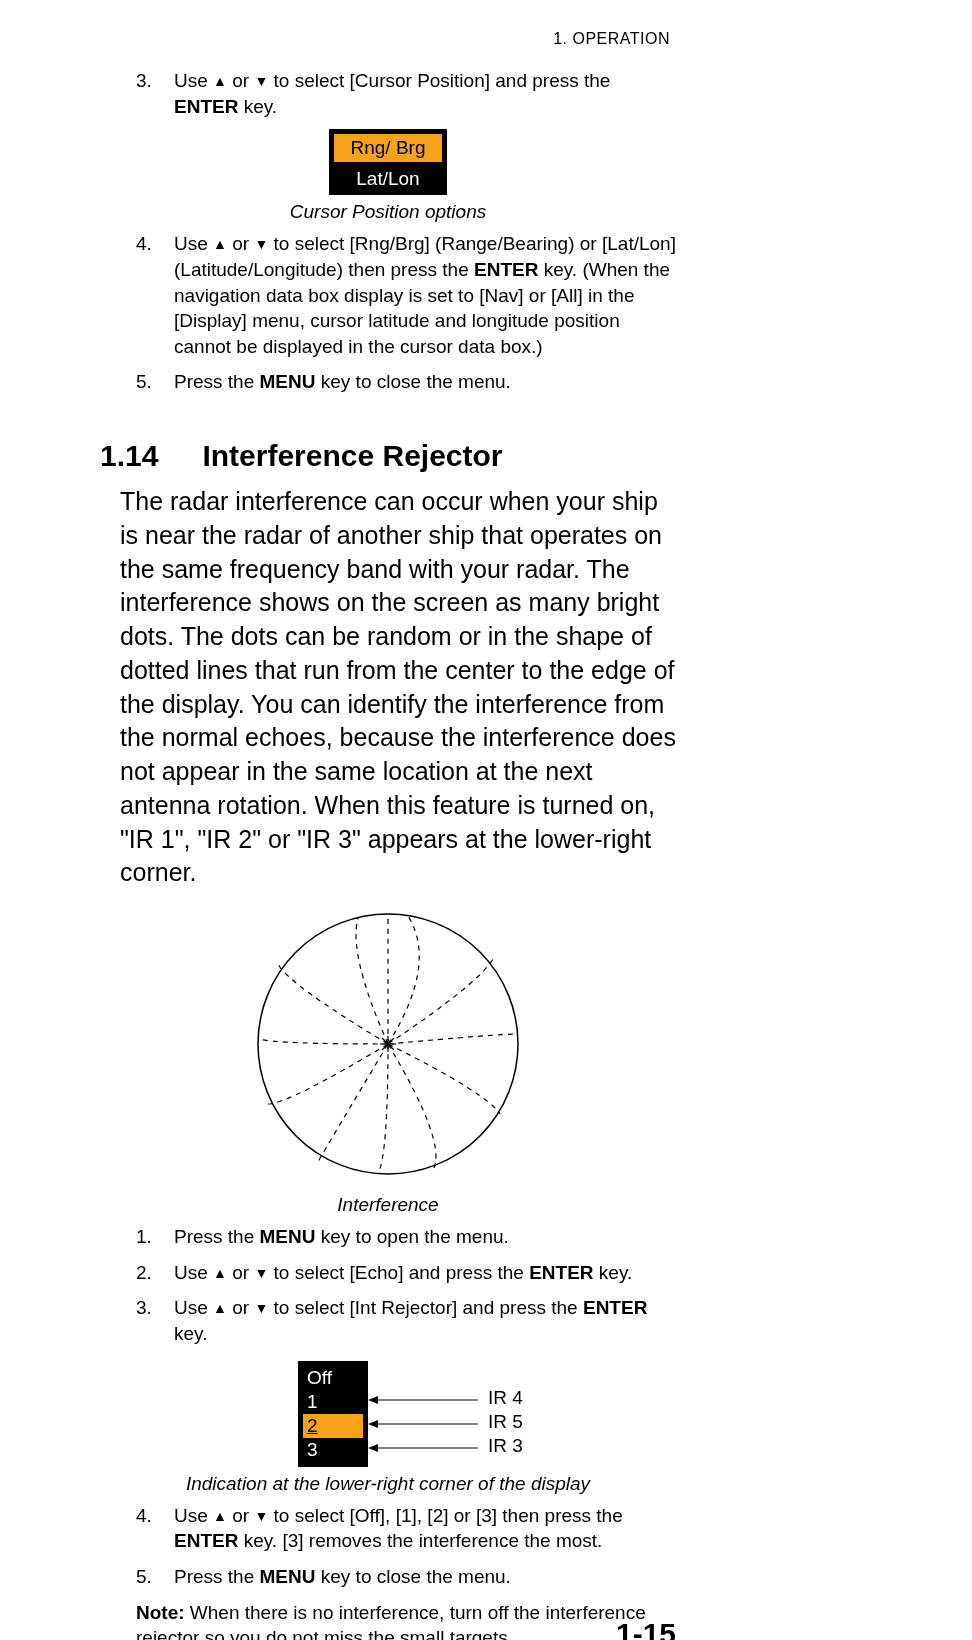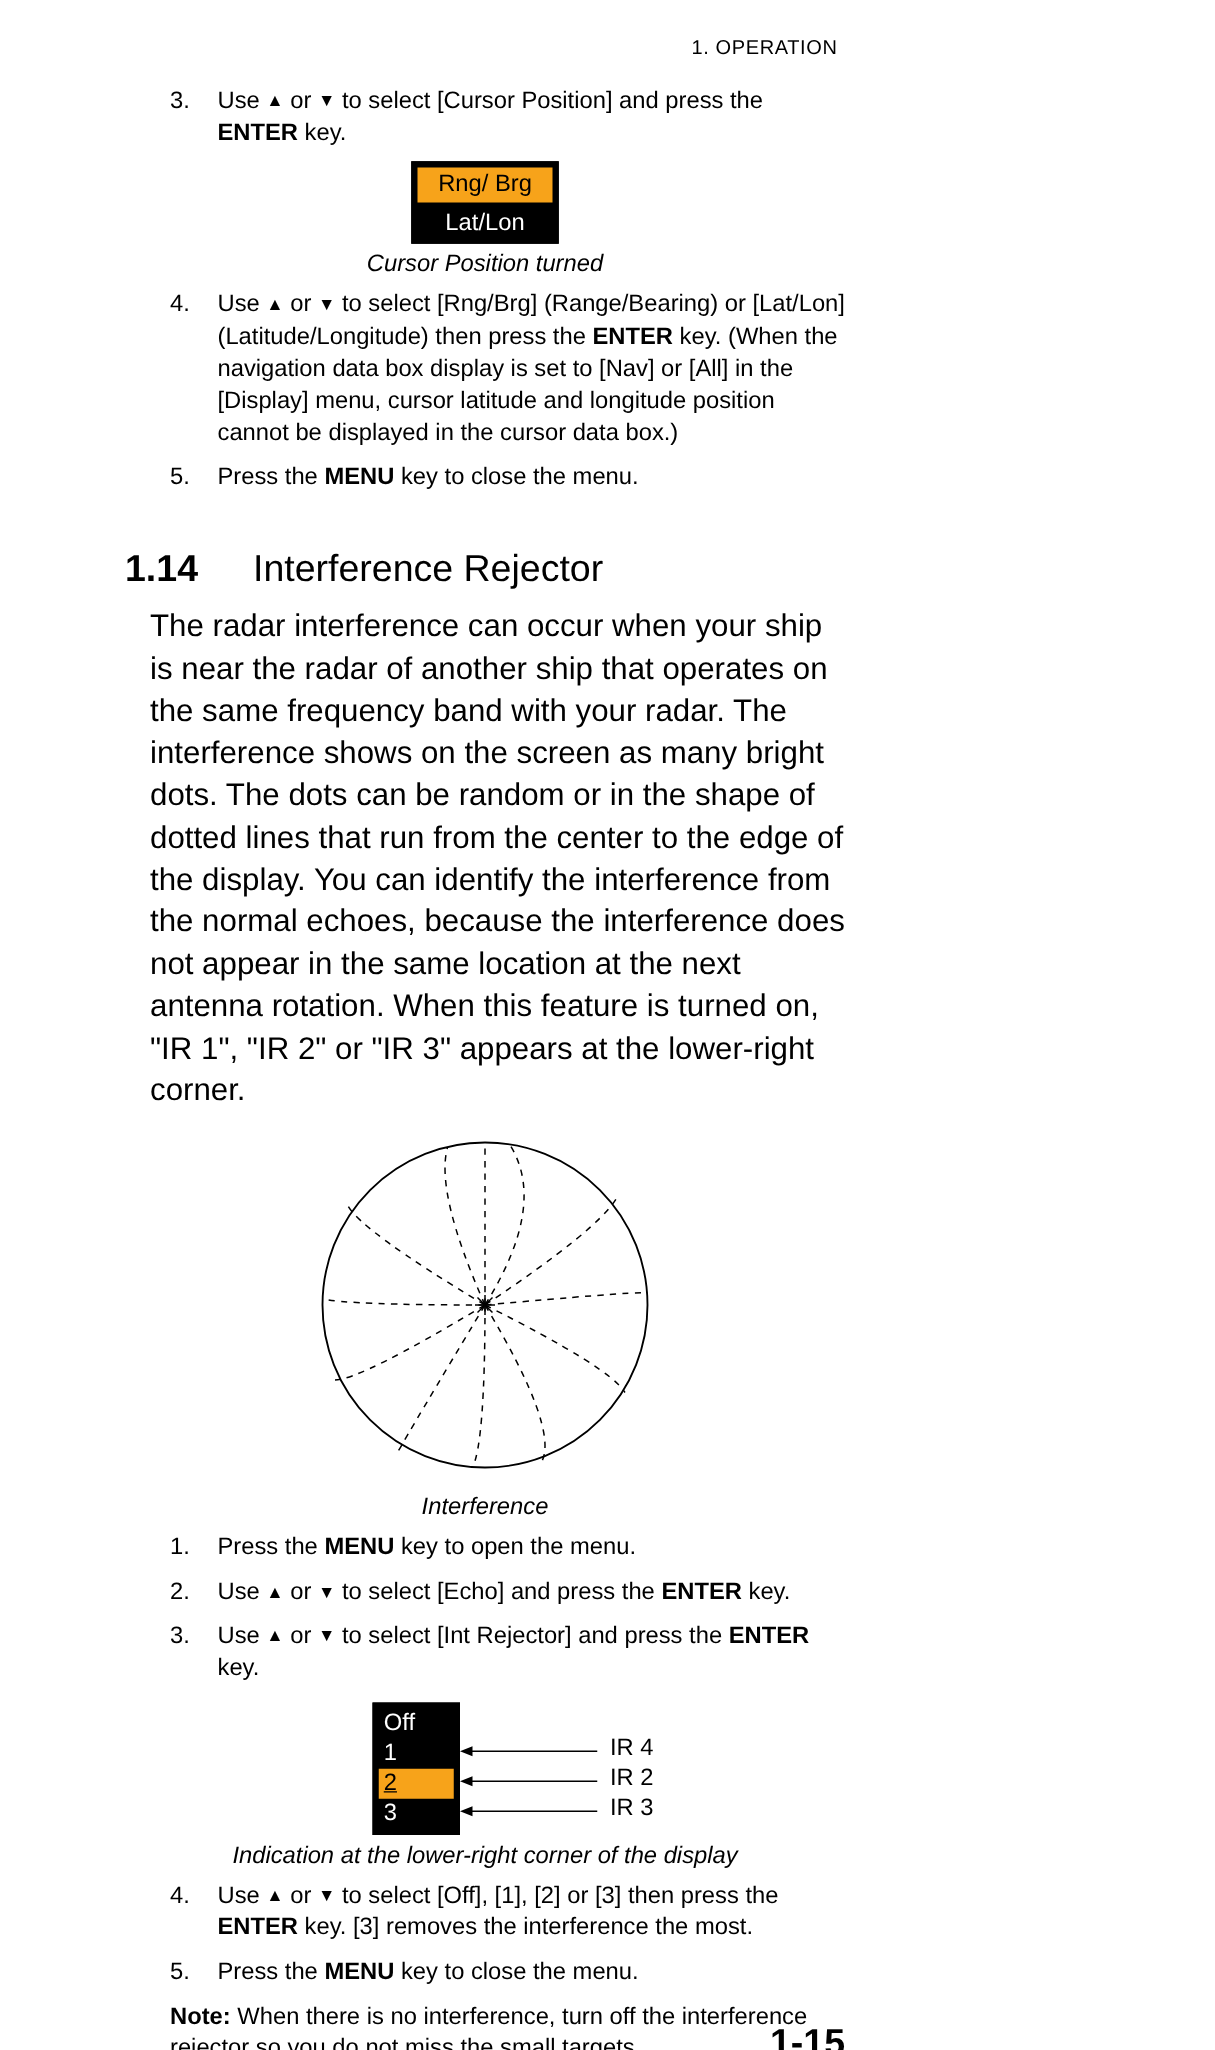--- a/index.html
+++ b/index.html
@@ -74,21 +74,21 @@
     display: flex;
     align-items: baseline;
     gap: 44px;
   }
   .section-num {
     font-size: 30px;
     font-weight: 700;
   }
   .section-title {
     font-size: 30px;
-    font-weight: 400;
+    font-weight: 700;
   }
   .body-para {
     font-size: 25px;
     line-height: 1.35;
     margin: 0 0 14px 20px;
   }
 
   .radar-fig {
     text-align: center;
     margin: 14px 0 4px 0;
@@ -170,21 +170,21 @@
     <p class="ol-step">
       <span class="num">3.</span>
       <span>Use </span><span class="triangle-up">▲</span><span> or </span><span class="triangle-down">▼</span><span> to select [Cursor Position] and press the </span><b>ENTER</b><span> key.</span>
     </p>
   </div>
 
   <div class="option-box">
     <div class="row sel">Rng/ Brg</div>
     <div class="row">Lat/Lon</div>
   </div>
-  <div class="fig-caption">Cursor Position turned</div>
+  <div class="fig-caption">Cursor Position options</div>
 
   <div class="indented-block">
     <p class="ol-step">
       <span class="num">4.</span>
       <span>Use </span><span class="triangle-up">▲</span><span> or </span><span class="triangle-down">▼</span><span> to select [Rng/Brg] (Range/Bearing) or [Lat/Lon] (Latitude/Longitude) then press the </span><b>ENTER</b><span> key. (When the navigation data box display is set to [Nav] or [All] in the [Display] menu, cursor latitude and longitude position cannot be displayed in the cursor data box.)</span>
     </p>
 
     <p class="ol-step">
       <span class="num">5.</span>
       <span>Press the </span><b>MENU</b><span> key to close the menu.</span>
@@ -259,21 +259,21 @@
             </svg>
         </div>
         <span class="ir-label" style="top:26px;">IR 4</span>
 
         <div class="ir-arrow" style="top:56px;">
           <svg width="110" height="14">
               <line x1="110" y1="7" x2="8" y2="7" stroke="#000" stroke-width="1.2"></line>
               <polygon points="0,7 10,3 10,11" fill="#000"></polygon>
             </svg>
         </div>
-        <span class="ir-label" style="top:50px;">IR 2</span>
+        <span class="ir-label" style="top:50px;">IR 5</span>
 
         <div class="ir-arrow" style="top:80px;">
           <svg width="110" height="14">
               <line x1="110" y1="7" x2="8" y2="7" stroke="#000" stroke-width="1.2"></line>
               <polygon points="0,7 10,3 10,11" fill="#000"></polygon>
             </svg>
         </div>
         <span class="ir-label" style="top:74px;">IR 3</span>
       </div>
     </div>

